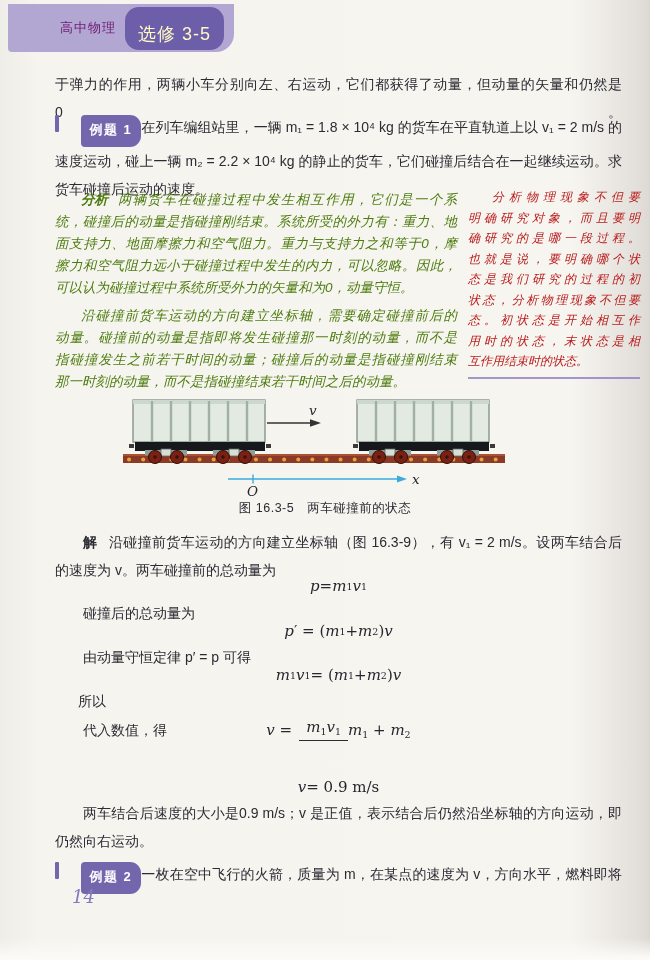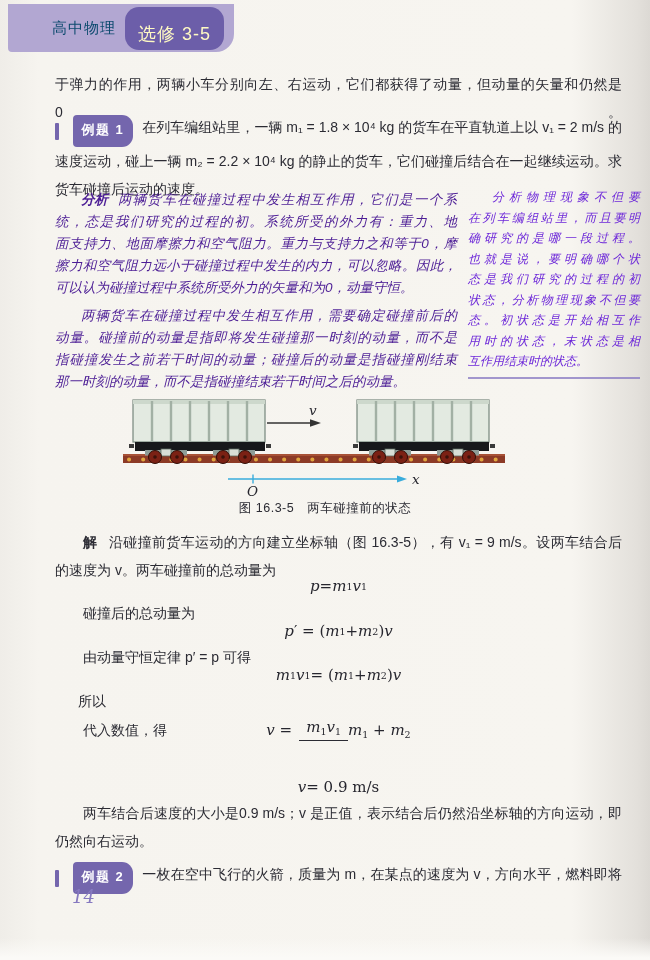--- a/index.html
+++ b/index.html
@@ -11,45 +11,45 @@
     -webkit-font-smoothing:antialiased;
   }
   .abs{position:absolute;}
   
   .header-bar{
     left:8px;top:4px;width:226px;height:48px;
     background:#b2a7d2;border-radius:0 0 18px 4px;
     display:flex;align-items:center;justify-content:flex-end;
     gap:9px;padding-right:10px;box-sizing:border-box;
   }
-  .course{font-size:15px;color:#0c4a6e;letter-spacing:1px;}
+  .course{font-size:13px;color:#701a75;letter-spacing:1px;}
   .edition-badge{
     background:#6c5ea9;color:#fef9c3;font-size:18px;letter-spacing:1px;
     padding:15px 13px 4px;border-radius:14px;white-space:nowrap;
   }
   
   .tline{font-size:14px;line-height:28px;}
   .jl{text-align:justify;text-align-last:justify;}
   .ll{text-align:left;}
   .ind{padding-left:28px;}
   .row{display:flex;align-items:flex-start;}
   .fill{flex:1;min-width:0;}
   
-  .ex-badge{display:flex;align-items:center;gap:14px;margin-right:9px;flex:none;padding-top:2px;}
+  .ex-badge{display:flex;gap:22px;flex:none;padding-top:2px;}
   .ex-bar{width:3.5px;height:17px;background:#7466ad;border-radius:1px;}
   .ex-pill{
     background:#7466ad;color:#fff;font-size:13px;font-weight:bold;
     letter-spacing:1.5px;padding:1px 9px 3px;border-radius:4px 11px 11px 4px;white-space:nowrap;
   }
   
-  .kai{font-style:italic;color:#4c1d95;}
+  .kai{font-style:italic;color:#4d7c0f;}
   .aline{font-size:13.5px;line-height:22px;}
   .alabel{font-weight:bold;margin-right:10px;flex:none;}
   
-  .mnote{color:#6d28d9;font-style:italic;}
+  .mnote{color:#b91c1c;font-style:italic;}
   .mline{font-size:12px;line-height:20.5px;}
   .mrule{height:2px;background:#8c7ec4;margin-top:5px;opacity:.8;}
   
   .sol-label{font-weight:bold;margin-right:12px;flex:none;}
   .eqrow{width:567px;display:flex;justify-content:center;align-items:center;
          font-family:"DejaVu Serif",serif;font-size:15px;color:#26262e;}
   .seg-i{font-style:italic;}
   .seg-s{font-size:9.5px;vertical-align:-3px;}
   .frac{display:inline-flex;flex-direction:row;align-items:center;margin-left:7px;}
   .fnum{border-bottom:1.2px solid #2b2b33;padding:0 7px 2px;line-height:1.1;}
@@ -82,33 +82,33 @@
   </div>
   <div class="tline jl">速度运动，碰上一辆 m₂ = 2.2 × 10⁴ kg 的静止的货车，它们碰撞后结合在一起继续运动。求</div>
   <div class="tline ll">货车碰撞后运动的速度。</div>
 </div>
 
 <div class="abs kai" style="left:55px;top:189px;width:402px;">
   <div class="row aline">
     <span class="alabel ind" style="padding-left:26px;">分析</span>
     <span class="fill jl">两辆货车在碰撞过程中发生相互作用，它们是一个系</span>
   </div>
-  <div class="aline jl">统，态是我们研究的过程的初。系统所受的外力有：重力、地</div>
+  <div class="aline jl">统，碰撞后的动量是指碰撞刚结束。系统所受的外力有：重力、地</div>
   <div class="aline jl">面支持力、地面摩擦力和空气阻力。重力与支持力之和等于0，摩</div>
   <div class="aline jl">擦力和空气阻力远小于碰撞过程中发生的内力，可以忽略。因此，</div>
   <div class="aline ll">可以认为碰撞过程中系统所受外力的矢量和为0，动量守恒。</div>
-  <div class="aline jl ind" style="margin-top:6px;padding-left:26px;">两辆货车在碰撞过程中发生相互作用，需要确定碰撞前后的</div>
+  <div class="aline jl ind" style="margin-top:6px;padding-left:26px;">沿碰撞前货车运动的方向建立坐标轴，需要确定碰撞前后的</div>
   <div class="aline jl">动量。碰撞前的动量是指即将发生碰撞那一时刻的动量，而不是</div>
   <div class="aline jl">指碰撞发生之前若干时间的动量；碰撞后的动量是指碰撞刚结束</div>
   <div class="aline ll">那一时刻的动量，而不是指碰撞结束若干时间之后的动量。</div>
 </div>
 
 <div class="abs mnote" style="left:468px;top:187px;width:172px;">
   <div class="mline jl ind" style="padding-left:24px;">分析物理现象不但要</div>
-  <div class="mline jl">在列车编组站里，而且要明</div>
+  <div class="mline jl">明确研究对象，而且要明</div>
   <div class="mline jl">确研究的是哪一段过程。</div>
   <div class="mline jl">也就是说，要明确哪个状</div>
   <div class="mline jl">态是我们研究的过程的初</div>
   <div class="mline jl">状态，分析物理现象不但要</div>
   <div class="mline jl">态。初状态是开始相互作</div>
   <div class="mline jl">用时的状态，末状态是相</div>
   <div class="mline ll">互作用结束时的状态。</div>
   <div class="mrule"></div>
 </div>
 
@@ -158,21 +158,21 @@
     <text class="fig-var" x="144" y="103">O</text>
     <text class="fig-var" x="309" y="91">x</text>
   </g>
 
   <text class="fig-caption" x="222" y="119" text-anchor="middle">图 16.3-5　两车碰撞前的状态</text>
 </svg>
 
 <div class="abs" style="left:55px;top:528px;width:567px;">
   <div class="row tline">
     <span class="sol-label ind" style="padding-left:28px;">解</span>
-    <span class="fill jl">沿碰撞前货车运动的方向建立坐标轴（图 16.3-5），有 v₁ = 9 m/s。设两车结合后</span>
+    <span class="fill jl">沿碰撞前货车运动的方向建立坐标轴（图 16.3-9），有 v₁ = 2 m/s。设两车结合后</span>
   </div>
   <div class="tline ll">的速度为 v。两车碰撞前的总动量为</div>
 </div>
 
 <div class="abs eqrow" style="top:577px;left:55px;">
     <span class="seg-i">p</span>
     <span class="seg-n"> = </span>
     <span class="seg-i">m</span>
     <span class="seg-s">1</span>
     <span class="seg-i">v</span>

